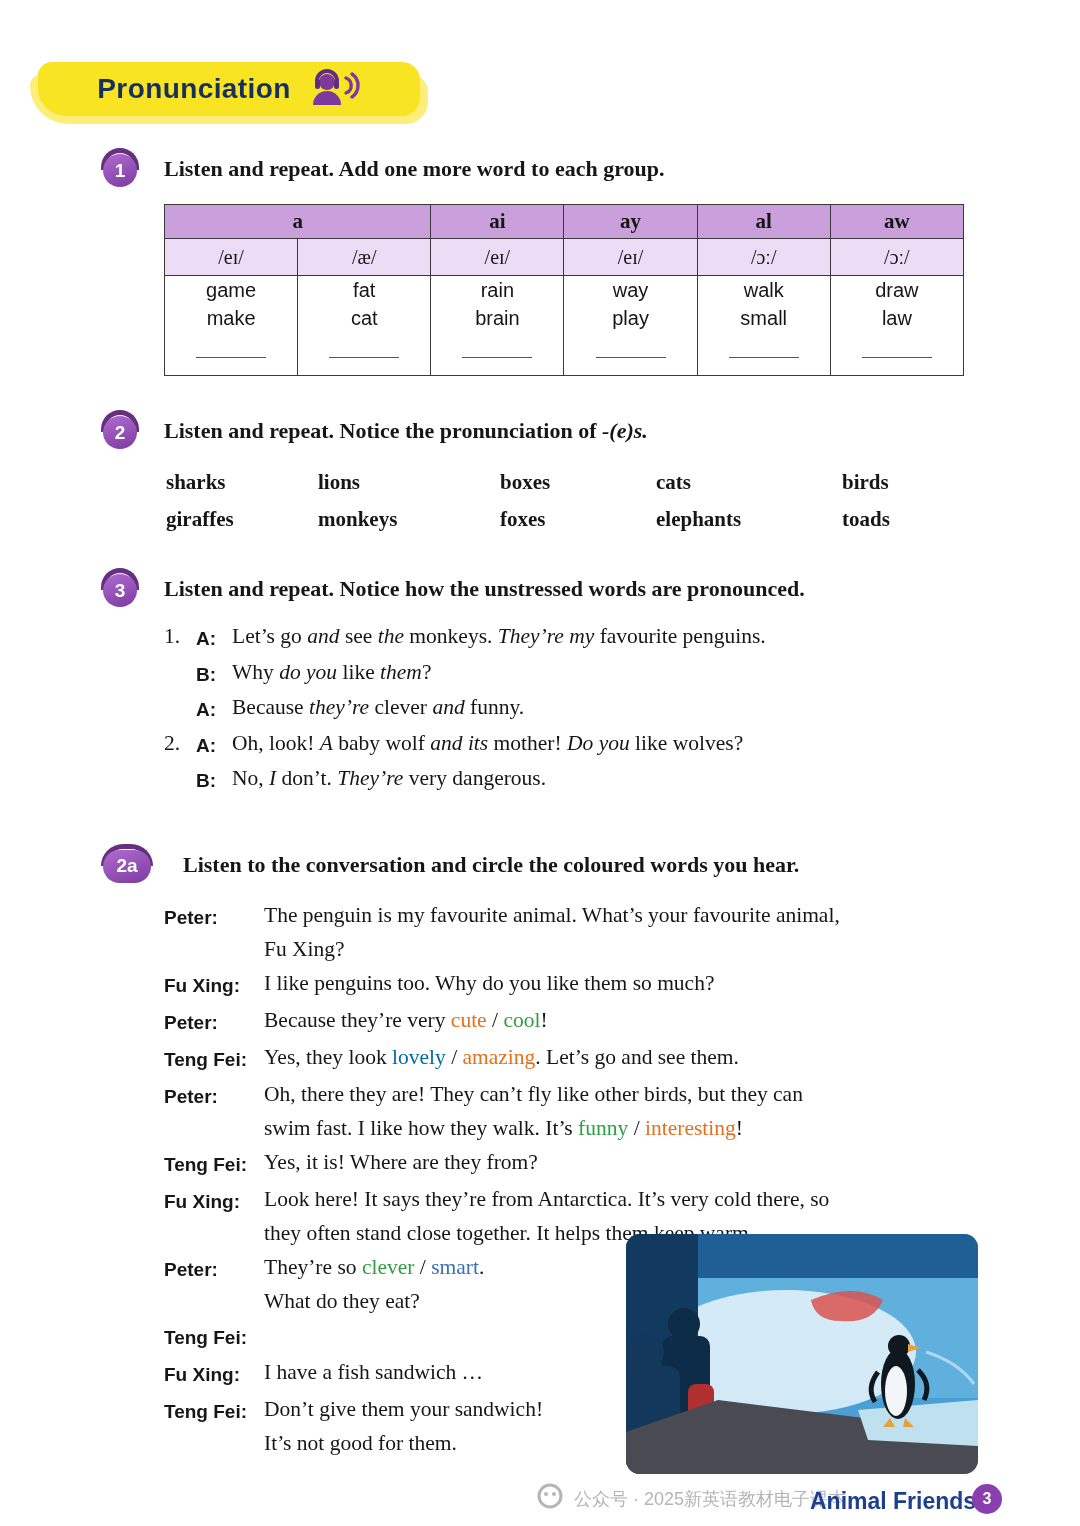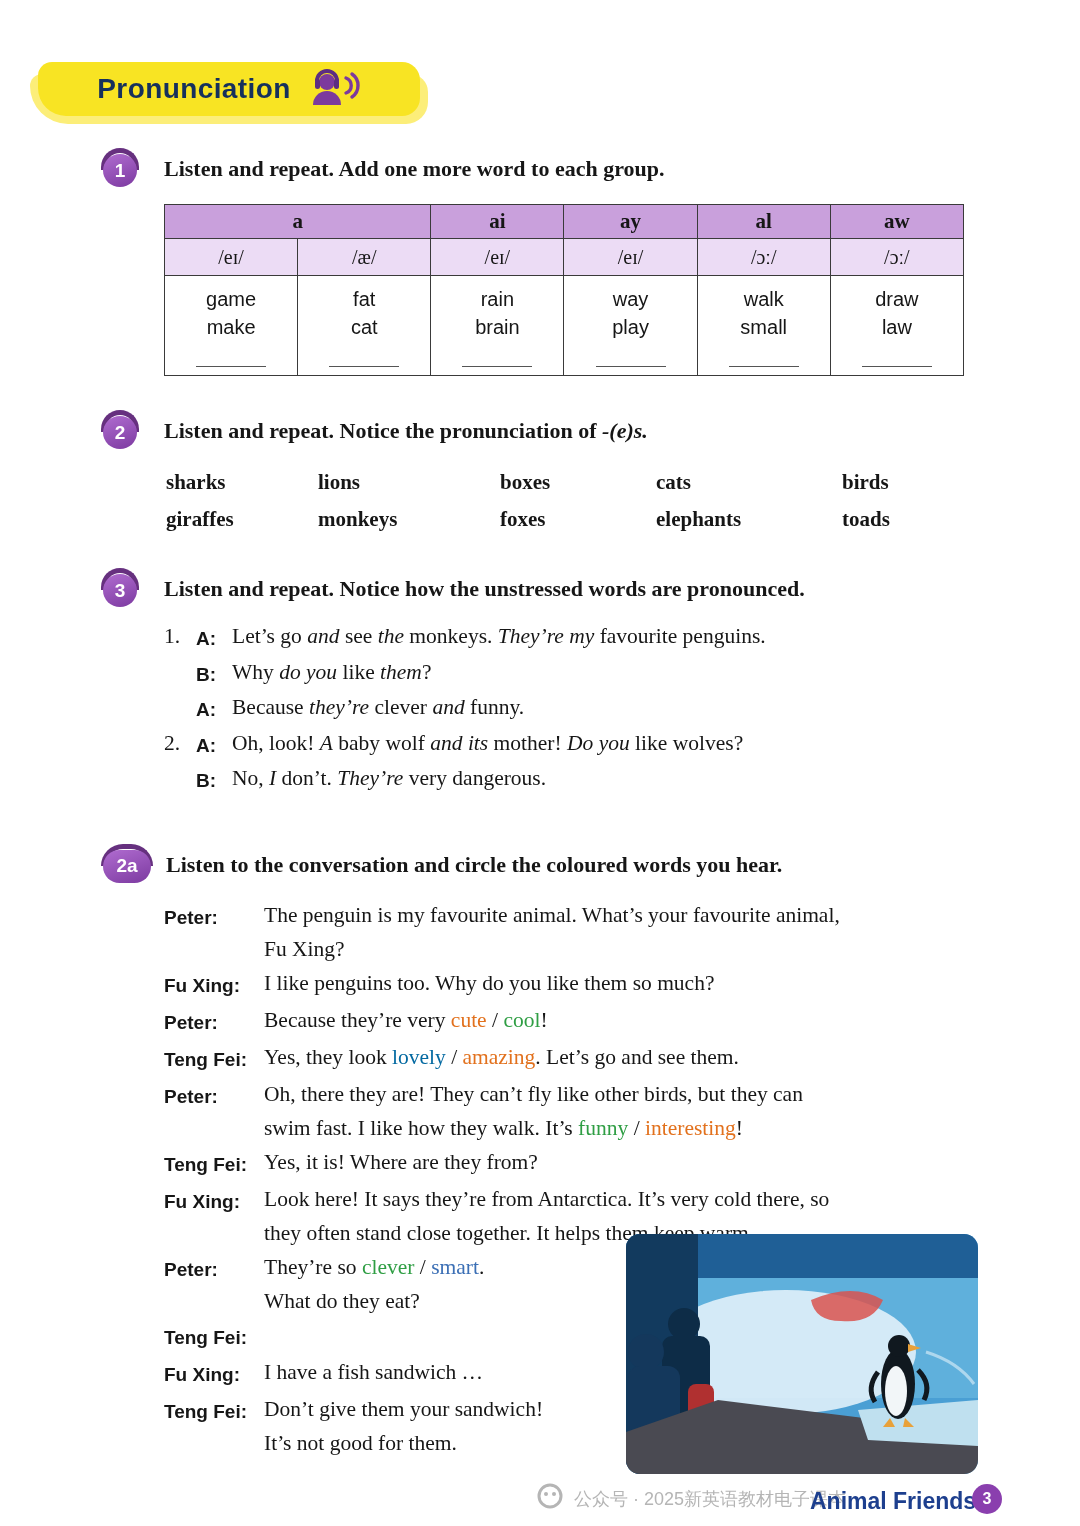--- a/index.html
+++ b/index.html
@@ -34,40 +34,40 @@
                     display:flex; align-items:center; justify-content:center; }
   .marker.wide { width:54px; flex-basis:54px; }
   .marker.wide .band { width:52px; border-radius:26px 26px 0 0; }
   .marker.wide .circle { width:48px; border-radius:17px; }
 
   
   table.ptable { border-collapse:collapse; margin:16px 0 0 64px; width:800px; table-layout:fixed; }
   .ptable th, .ptable td { border:1.6px solid #3a3a3a; text-align:center; }
   .hrow th { background:#c9a0dc; font-size:21px; font-weight:bold; height:34px; }
   .prow td { background:#ecdcf5; font-size:20px; font-weight:normal; height:37px; }
-  .wrow td { height:100px; vertical-align:top; padding-top:9px; background:#fff; }
+  .wrow td { height:100px; vertical-align:top; background:#fff; }
   .wrow .w { font-family:"Liberation Sans",sans-serif; font-size:20px; line-height:28px; }
   .blank { width:70px; border-bottom:1.6px solid #555; height:22px; margin:4px auto 0; }
 
   
   .wordgrid { margin:14px 0 0 66px; display:grid;
               grid-template-columns:152px 182px 156px 186px auto;
               font-size:21px; font-weight:bold; line-height:37px; }
 
   
   .dialogues { margin:12px 0 0 64px; font-size:21.5px; }
   .dline { display:flex; line-height:33.5px; }
   .dnum { width:32px; flex:0 0 32px; }
   .dspk { width:36px; flex:0 0 36px; font-family:"Liberation Sans",sans-serif;
           font-weight:bold; font-size:19px; padding-top:2px; }
   .it { font-style:italic; }
 
   
   .section-2a { margin-top:46px; }
-  .section-2a .ex-head { gap:12px; }
+  .section-2a .ex-head { gap:29px; }
   .conversation { position:relative; margin:14px 0 0 64px; font-size:21.5px; min-height:600px; }
   .crow { display:flex; line-height:34px; }
   .cspk { width:100px; flex:0 0 100px; font-family:"Liberation Sans",sans-serif;
           font-weight:bold; font-size:19px; padding-top:3px; }
   .ctext { flex:1; }
 
   .photo { position:absolute; left:462px; top:336px; width:352px; height:240px;
            border-radius:14px; overflow:hidden; }
   .photo svg { display:block; width:100%; height:100%; }
 

